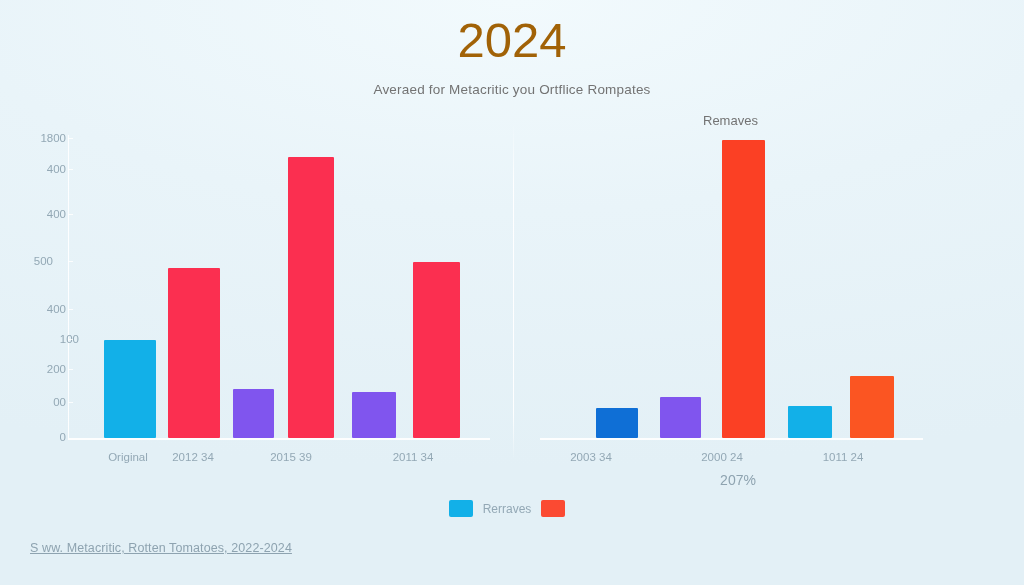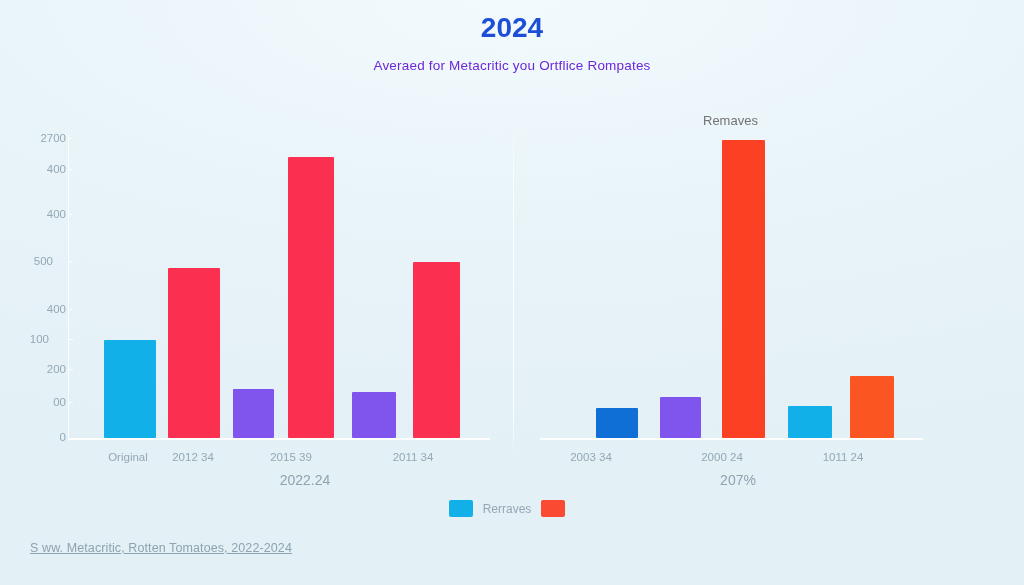--- a/index.html
+++ b/index.html
@@ -29,26 +29,26 @@
     display:flex;align-items:baseline;justify-content:center;gap:14px;
     filter:blur(0.25px);
   }
   .title-main{
     font-size:45px;font-weight:bold;color:#ffffff;
     letter-spacing:-0.5px;
     text-shadow:0 1px 3px rgba(150,180,200,0.35);
     white-space:nowrap;
   }
   .title-year{
-    font-size:28px;font-weight:bold;color:#1d4ed8;
+    font-size:49px;font-weight:normal;color:#a16207;
     letter-spacing:0px;white-space:nowrap;
   }
   .subtitle{
     margin-top:14px;
-    font-size:13.5px;color:#6d28d9;font-weight:400;
+    font-size:13.5px;color:#737373;font-weight:400;
     letter-spacing:0.2px;
     filter:blur(0.2px);
     text-align:center;
   }
 
   
   .panels{
     position:absolute;left:0;top:100px;width:1024px;height:400px;
   }
   .divider{
@@ -131,31 +131,31 @@
   </div>
 
   <div class="panels">
 
     <div class="divider"></div>
 
     <div class="panel panel-left">
 
       <div class="yaxis"></div>
 
-      <div class="ytick" style="top:33px;right:447px">2700</div>
+      <div class="ytick" style="top:33px;right:447px">1800</div>
       <div class="ytick-mark" style="top:38px"></div>
       <div class="ytick" style="top:64px;right:447px">400</div>
       <div class="ytick-mark" style="top:69px"></div>
       <div class="ytick" style="top:109px;right:447px">400</div>
       <div class="ytick-mark" style="top:114px"></div>
       <div class="ytick" style="top:156px;right:460px">500</div>
       <div class="ytick-mark" style="top:161px"></div>
       <div class="ytick" style="top:204px;right:447px">400</div>
       <div class="ytick-mark" style="top:209px"></div>
-      <div class="ytick" style="top:234px;right:464px">100</div>
+      <div class="ytick" style="top:234px;right:434px">100</div>
       <div class="ytick-mark" style="top:239px"></div>
       <div class="ytick" style="top:264px;right:447px">200</div>
       <div class="ytick-mark" style="top:269px"></div>
       <div class="ytick" style="top:297px;right:447px">00</div>
       <div class="ytick-mark" style="top:302px"></div>
       <div class="ytick" style="top:332px;right:447px">0</div>
 
       <div class="baseline" style="left:68px;top:338px;width:422px"></div>
 
       <div class="plot" style="left:68px;top:35px;width:422px;height:303px">
@@ -165,21 +165,20 @@
         <div class="bar" style="left:220px;width:46px;height:281px;background:#fb2f50"></div>
         <div class="bar" style="left:284px;width:44px;height:46px;background:#8055ee"></div>
         <div class="bar" style="left:345px;width:47px;height:176px;background:#fb2f50"></div>
       </div>
 
       <div class="xlabel" style="left:90px;top:352px;width:76px">Original</div>
       <div class="xlabel" style="left:150px;top:352px;width:86px">2012 34</div>
       <div class="xlabel" style="left:248px;top:352px;width:86px">2015 39</div>
       <div class="xlabel" style="left:370px;top:352px;width:86px">2011 34</div>
 
-      <div class="axis-title" style="left:225px;top:372px;width:160px">2022.24</div>
     </div>
 
     <div class="panel panel-right">
 
       <div class="panel-head" style="left:190px;top:13px">Remaves</div>
 
       <div class="baseline" style="left:27px;top:338px;width:383px"></div>
 
       <div class="plot" style="left:27px;top:35px;width:383px;height:303px">
         <div class="bar" style="left:56px;width:42px;height:30px;background:#0f6fd6"></div>

